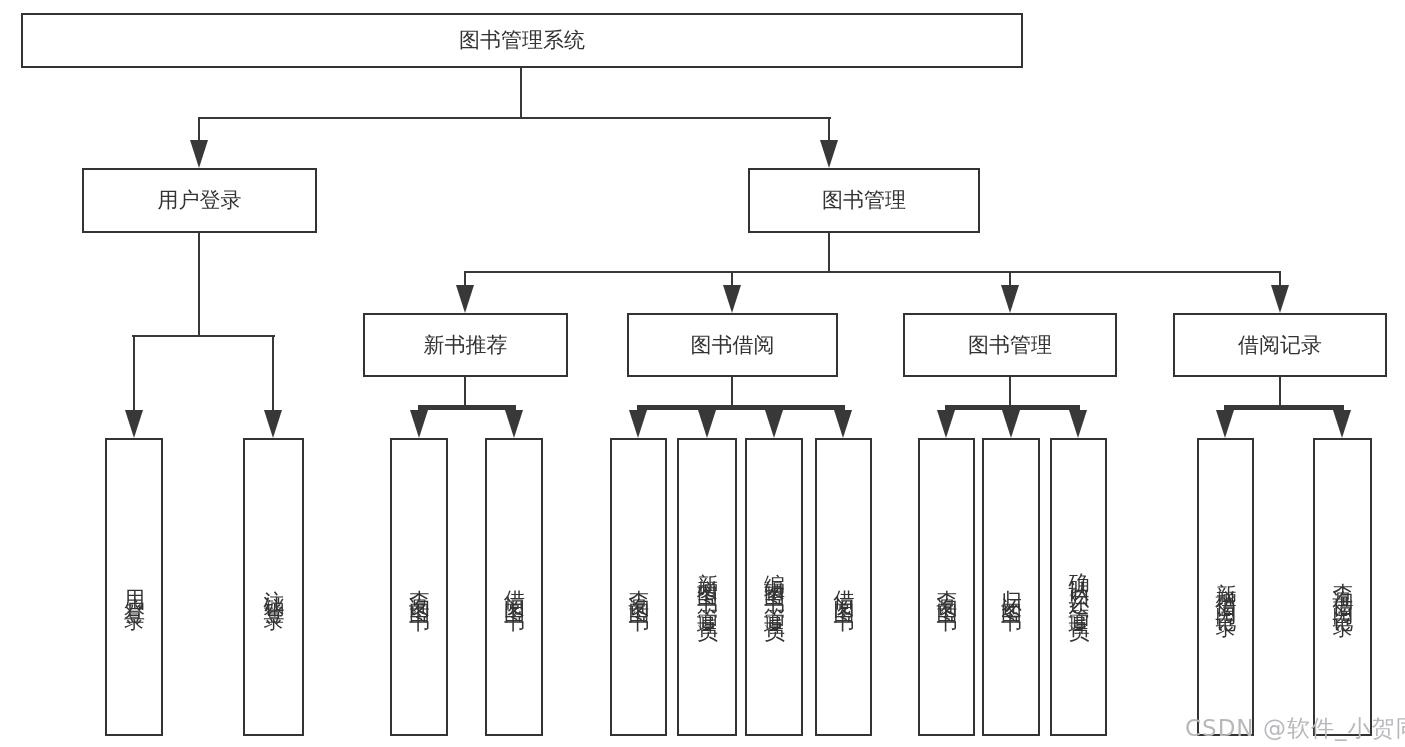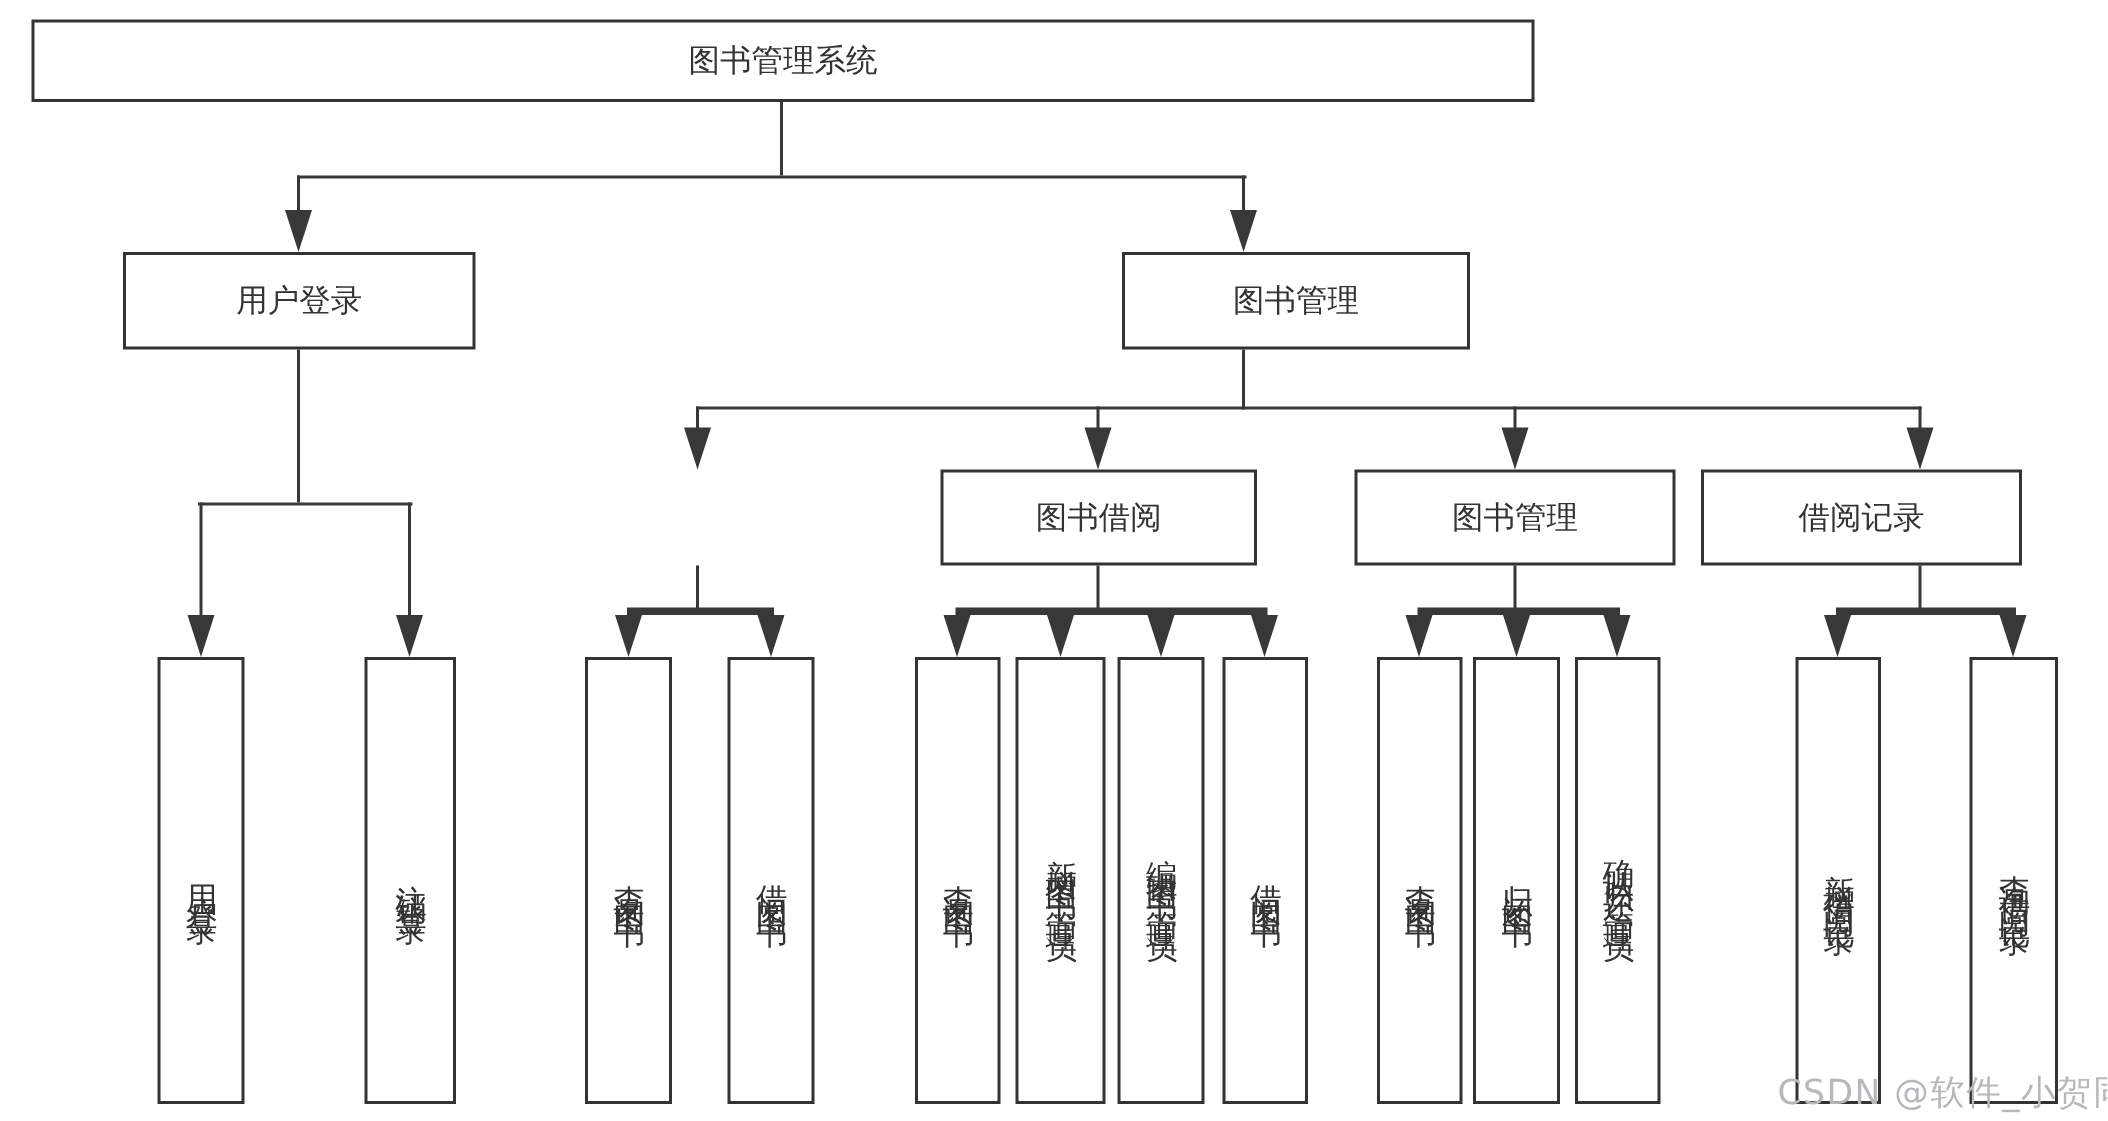--- a/index.html
+++ b/index.html
@@ -67,23 +67,24 @@
   <div class="hline" style="left:464px;top:271px;width:817px;"></div>
   <div class="vline" style="left:464px;top:271px;height:19px;"></div>
   <div class="arrow" style="left:456px;top:285px;"></div>
   <div class="vline" style="left:731px;top:271px;height:19px;"></div>
   <div class="arrow" style="left:723px;top:285px;"></div>
   <div class="vline" style="left:1009px;top:271px;height:19px;"></div>
   <div class="arrow" style="left:1001px;top:285px;"></div>
   <div class="vline" style="left:1279px;top:271px;height:19px;"></div>
   <div class="arrow" style="left:1271px;top:285px;"></div>
 
+  <div class="node" style="left:363px;top:313px;width:205px;height:64px;">新书推荐</div>
   <div class="node" style="left:627px;top:313px;width:211px;height:64px;">图书借阅</div>
   <div class="node" style="left:903px;top:313px;width:214px;height:64px;">图书管理</div>
-  <div class="node" style="left:1134px;top:313px;width:214px;height:64px;">借阅记录</div>
+  <div class="node" style="left:1173px;top:313px;width:214px;height:64px;">借阅记录</div>
 
   <div class="vline" style="left:464px;top:377px;height:30px;"></div>
   <div class="hbar" style="left:418px;top:405px;width:98px;"></div>
   <div class="arrow" style="left:410px;top:410px;"></div>
   <div class="arrow" style="left:505px;top:410px;"></div>
 
   <div class="vline" style="left:731px;top:377px;height:30px;"></div>
   <div class="hbar" style="left:637px;top:405px;width:208px;"></div>
   <div class="arrow" style="left:629px;top:410px;"></div>
   <div class="arrow" style="left:698px;top:410px;"></div>

